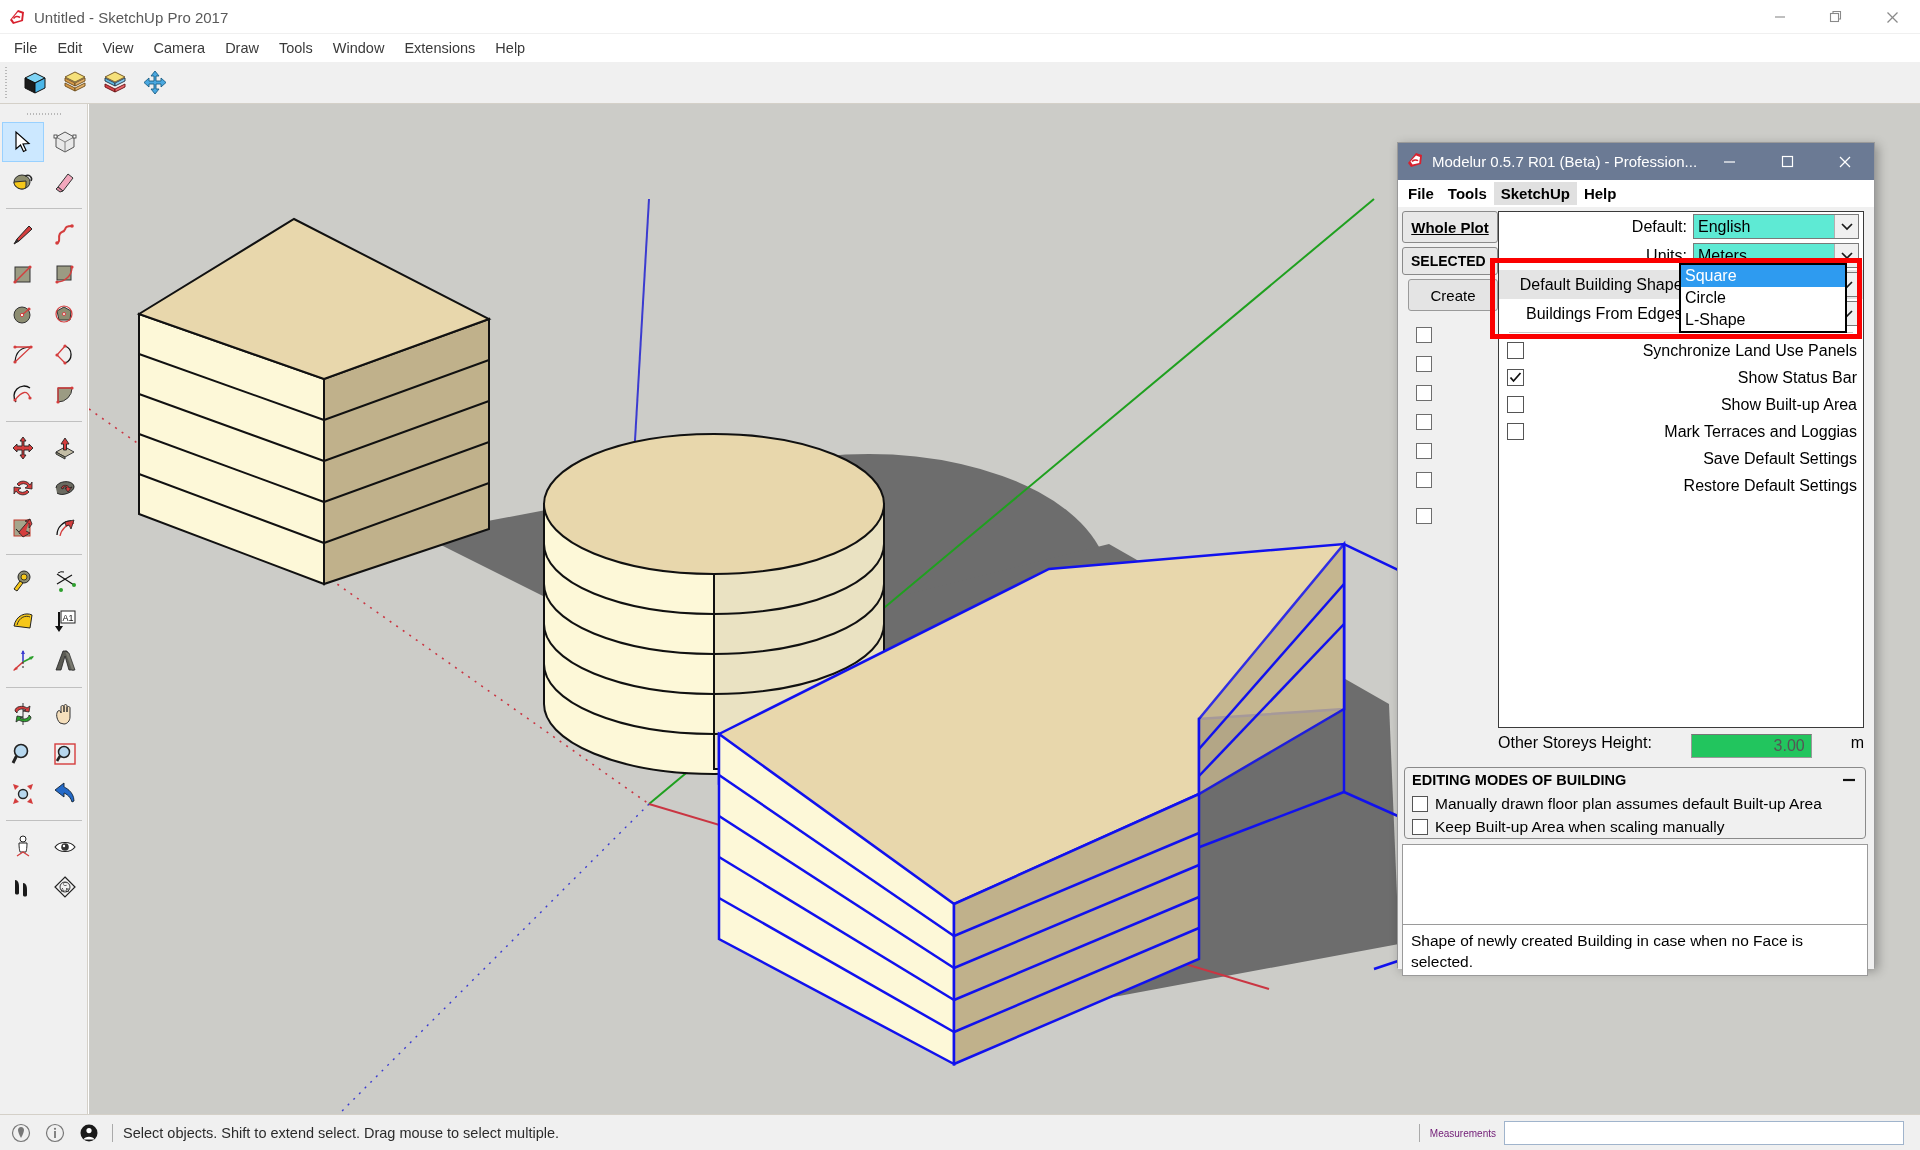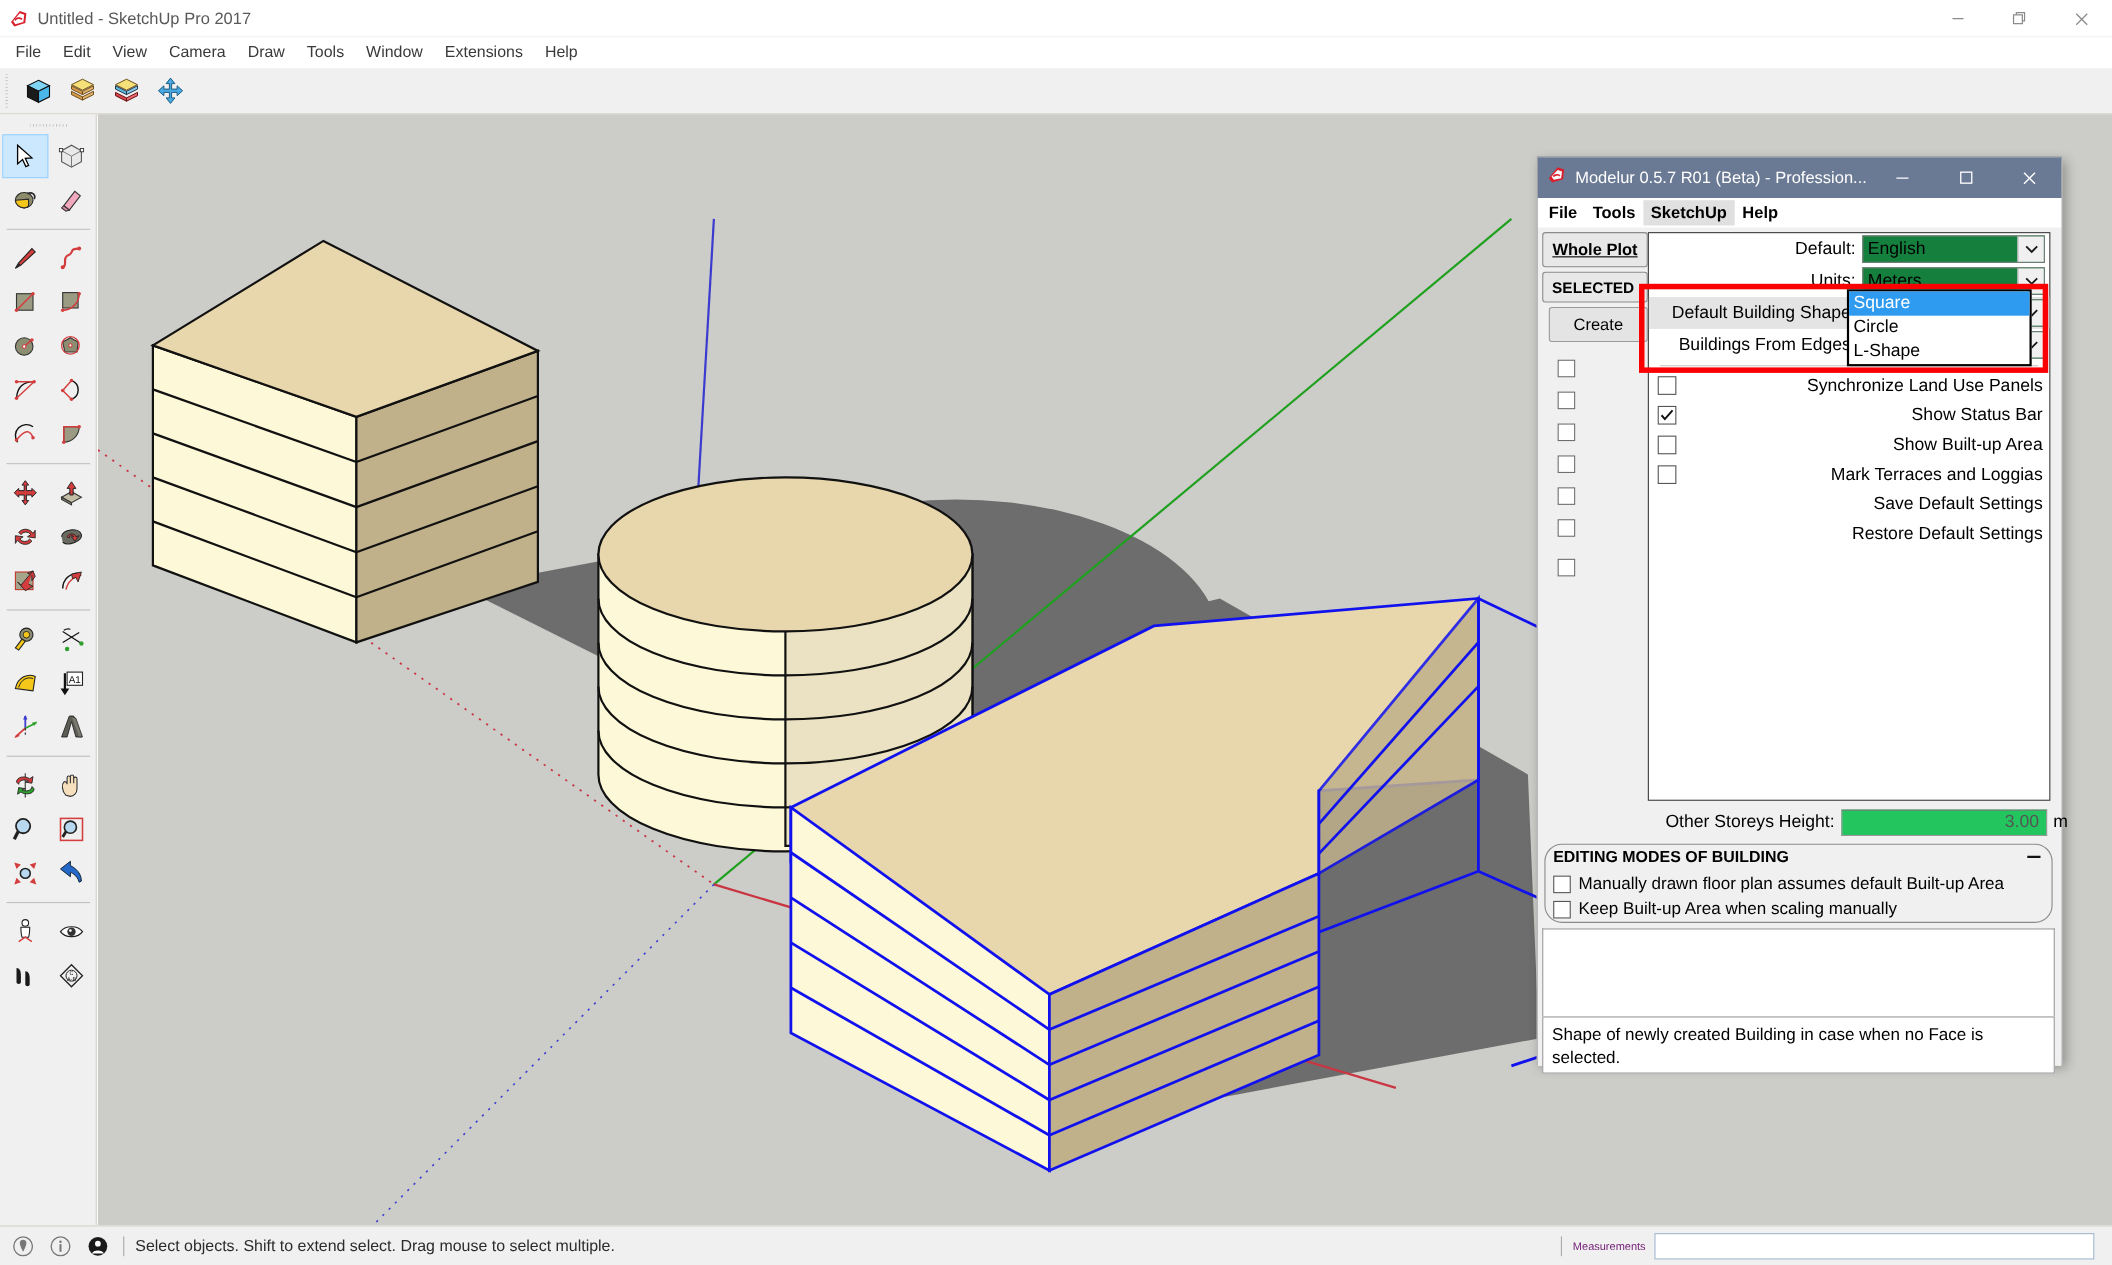--- a/index.html
+++ b/index.html
@@ -116,47 +116,47 @@
   }
 
   
   .optpanel {
     position: absolute; left: 100px; top: 4px; width: 366px; height: 517px;
     background: #ffffff; border: 1px solid #3a3a3a;
   }
   .optrow { display: flex; align-items: center; justify-content: flex-end; height: 29px; padding-right: 4px; }
   .optlabel { font-size: 16px; color: #000; margin-right: 6px; white-space: nowrap; }
   .optselect {
-    width: 166px; height: 25px; background: #15803d; border: 1px solid #7a7a7a;
+    width: 166px; height: 25px; background: #5eead4; border: 1px solid #7a7a7a;
     display: flex; align-items: center; justify-content: space-between; padding-left: 4px;
     font-size: 16px; color: #000;
   }
   .selarrow {
     width: 24px; height: 23px; background: #f0f0f0; border-left: 1px solid #b0b0b0;
     display: flex; align-items: center; justify-content: center;
   }
   .opt-hr { height: 1px; background: #c8c8c8; margin: 4px 10px; }
   .optcheckrow { display: flex; align-items: center; height: 27px; padding: 0 6px 0 8px; }
   .optcheck { width: 17px; height: 17px; background:#fff; border: 1px solid #555; position: relative; flex: 0 0 auto; }
   .optchecktext { flex: 1; text-align: right; font-size: 16px; color: #000; }
   .optactionrow { display: flex; align-items: center; justify-content: flex-end; height: 27px; padding-right: 6px; font-size: 16px; }
 
-  .storeyrow { position: absolute; left: 116px; top: 527px; width: 366px; height: 28px; display:flex; align-items:center; }
+  .storeyrow { position: absolute; left: 100px; top: 527px; width: 366px; height: 28px; display:flex; align-items:flex-start;gap:33px; }
   .storeylabel { font-size: 16px; margin-right: 6px; white-space: nowrap; }
   .storeyinput {
     flex: 1; height: 24px; background: #22c55e; border: 1px solid #999;
     border-top-color:#777; display: flex; align-items: center; justify-content: flex-end;
     padding-right: 6px; font-size: 16px; color: #555;
   }
   .storeyunit { font-size: 16px; margin-left: 6px; }
 
   
   .editgroup {
     position: absolute; left: 6px; top: 560px; width: 462px; height: 72px;
-    background: #f0f0f0; border: 1px solid #8a8a8a; border-radius: 16px;
+    background: #f0f0f0; border: 1px solid #8a8a8a; border-radius: 4px;
   }
   .editgroup-title {
     height: 24px; display: flex; align-items: center; justify-content: space-between;
     padding: 0 8px 0 7px; font-size: 14.5px; font-weight: bold; color: #000;
   }
   .editrow { display: flex; align-items: center; height: 23px; padding-left: 7px; gap: 7px; }
   .editrow .optcheck { width: 16px; height: 16px; }
   .editrow span.lbl { font-size: 15.5px; color: #000; }
 
   

